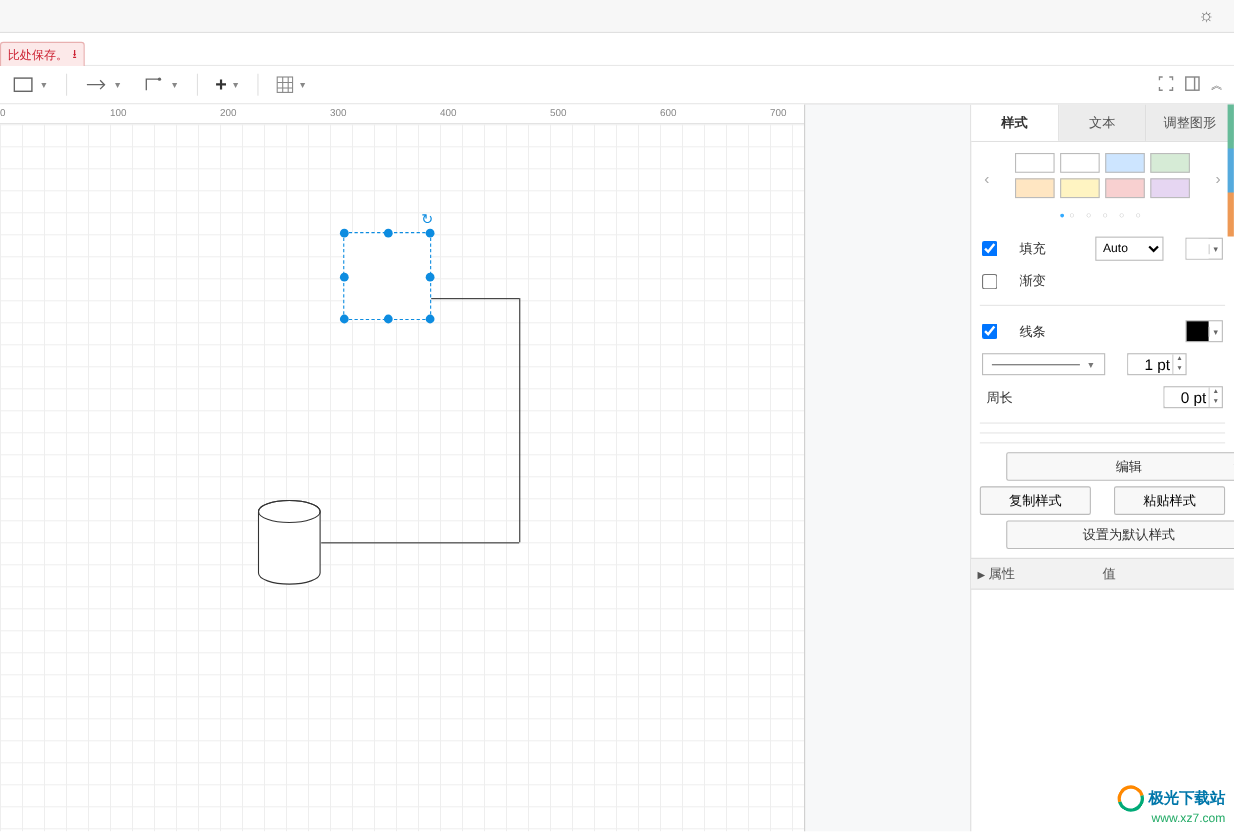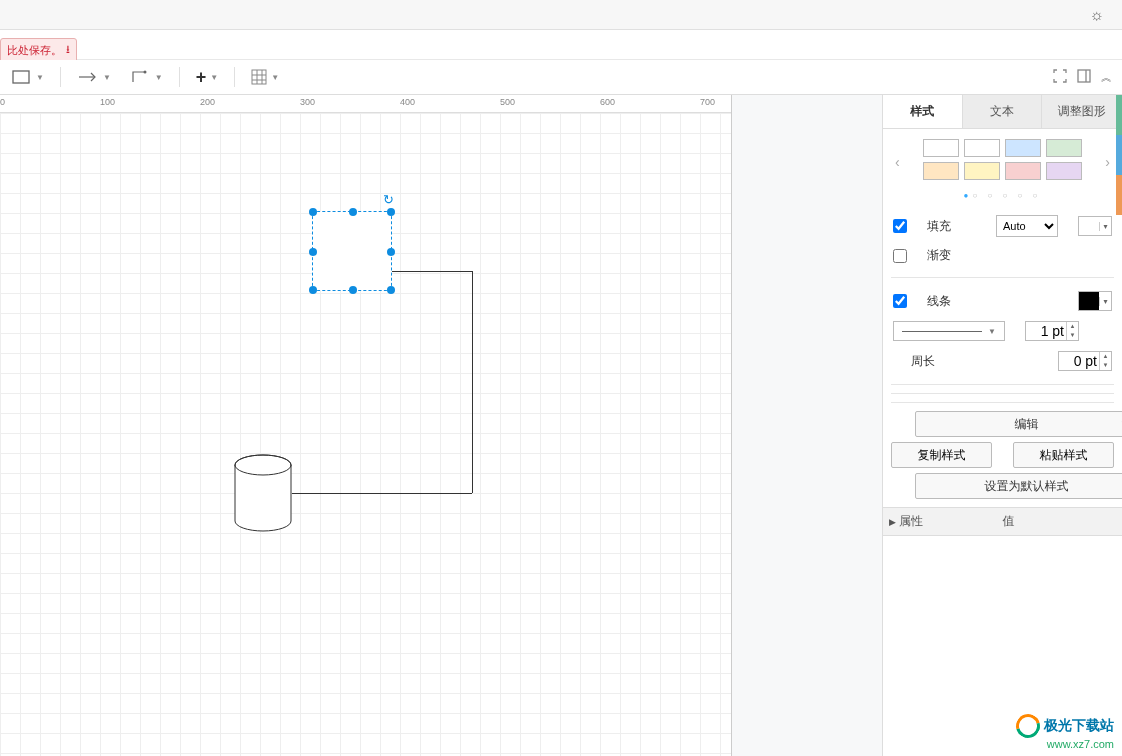--- a/index.html
+++ b/index.html
@@ -234,21 +234,21 @@
           </div>
         <div class="spinner">
             <input value="1 pt" style="">
             <div class="arrows">
               <span>▲</span>
               <span>▼</span>
             </div>
           </div>
       </div>
       <div class="prop-row">
-        <label style="flex:0 0 auto;margin-left:18px">周长</label>
+        <label style="flex:0 0 auto;margin-left:4px">周长</label>
         <div style="flex:1"></div>
         <div class="spinner">
             <input value="0 pt" style="">
             <div class="arrows">
               <span>▲</span>
               <span>▼</span>
             </div>
           </div>
       </div>
 

